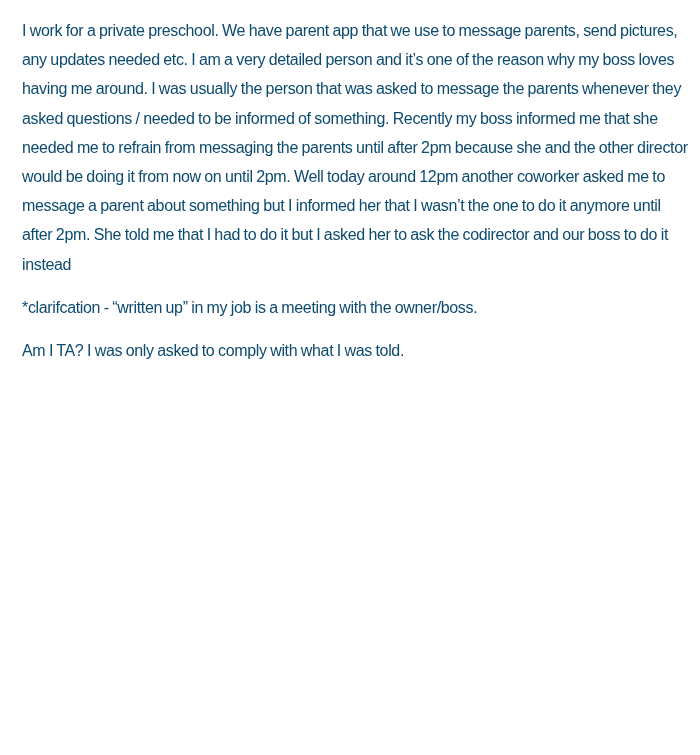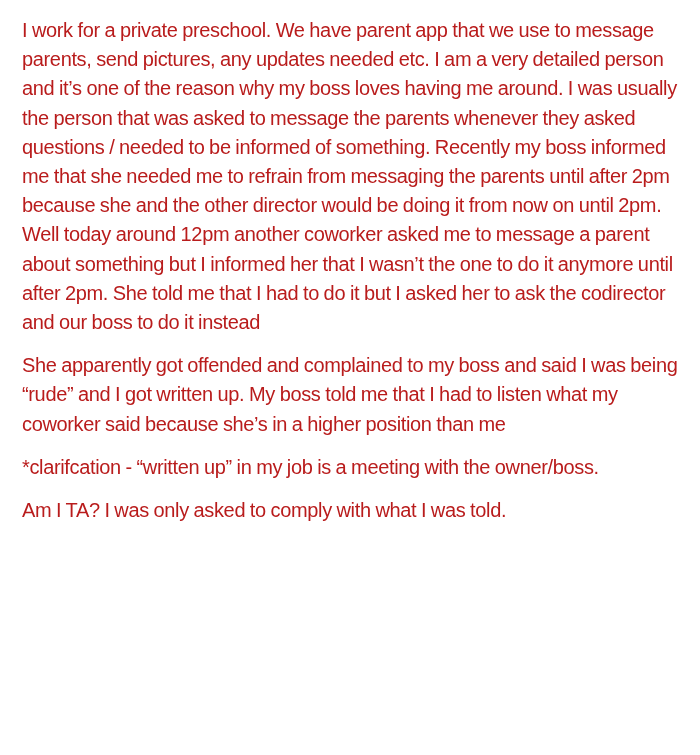--- a/index.html
+++ b/index.html
@@ -11,36 +11,35 @@
       width: 700px;
       height: 755px;
       overflow: hidden;
       position: relative;
     }
     .post-body {
       position: absolute;
       left: 22px;
       top: 16px;
       width: 668px;
-      color: #b91c1c;
+      color: #0c4a6e;
       font-family: "Liberation Sans", "DejaVu Sans", sans-serif;
-      font-size: 20px;
+      font-size: 16px;
       line-height: 29.2px;
       letter-spacing: -0.35px;
       word-spacing: -0.5px;
     }
     .post-body p {
       margin: 0 0 14px 0;
       white-space: normal;
     }
     .post-body p.last {
       margin-bottom: 0;
     }
   </style>
 </head>
 <body>
 
 <div class="post-body">
   <p>I work for a private preschool. We have parent app that we use to message parents, send pictures, any updates needed etc. I am a very detailed person and it’s one of the reason why my boss loves having me around. I was usually the person that was asked to message the parents whenever they asked questions / needed to be informed of something. Recently my boss informed me that she needed me to refrain from messaging the parents until after 2pm because she and the other director would be doing it from now on until 2pm. Well today around 12pm another coworker asked me to message a parent about something but I informed her that I wasn’t the one to do it anymore until after 2pm. She told me that I had to do it but I asked her to ask the codirector and our boss to do it instead</p>
-  <p>She apparently got offended and complained to my boss and said I was being “rude” and I got written up. My boss told me that I had to listen what my coworker said because she’s in a higher position than me</p>
   <p>*clarifcation - “written up” in my job is a meeting with the owner/boss.</p>
   <p class="last">Am I TA? I was only asked to comply with what I was told.</p>
 </div>
 
 </body></html>

